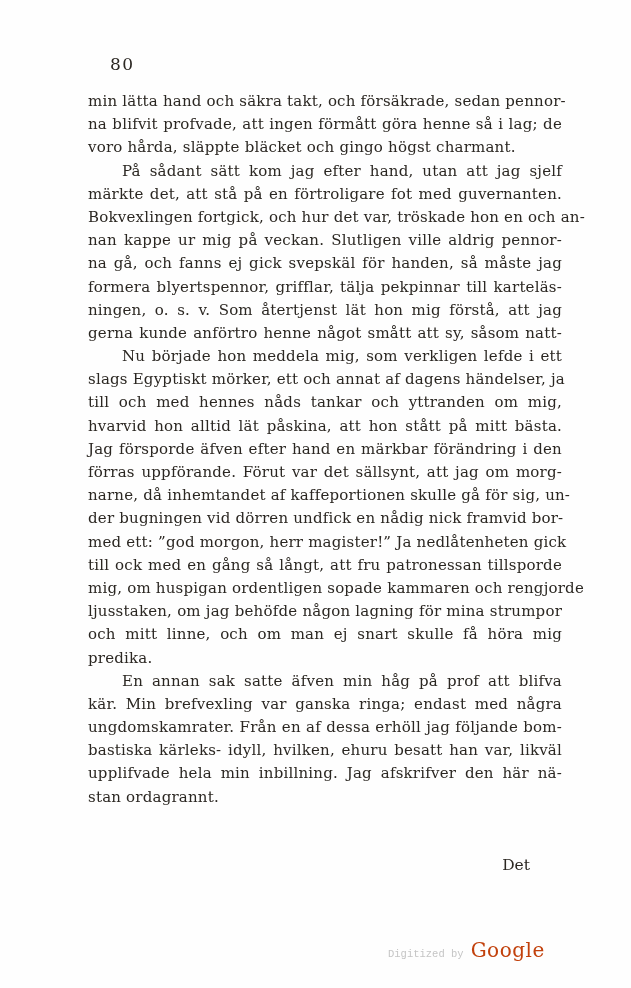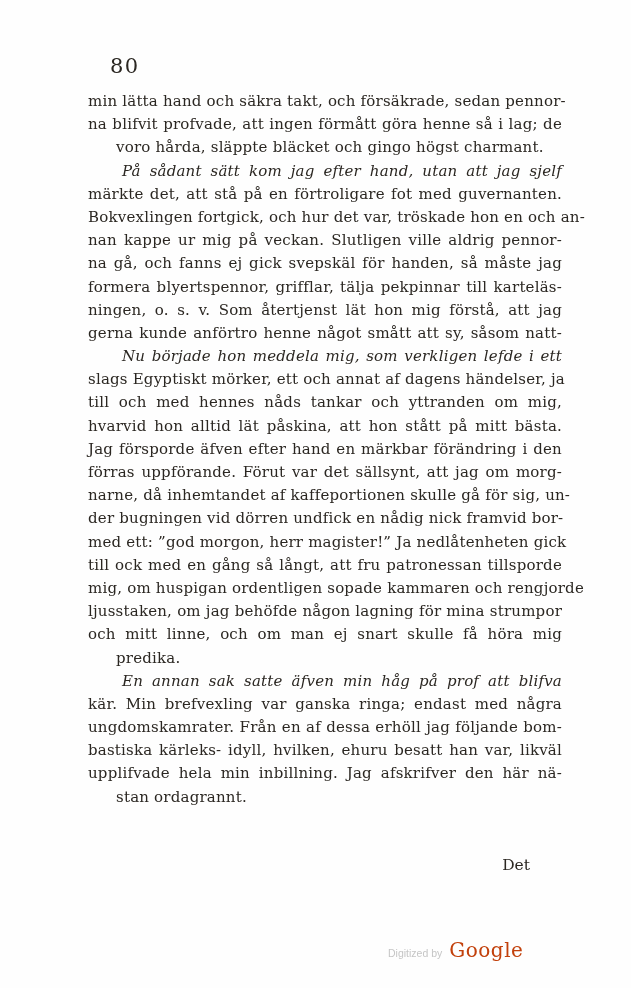--- a/index.html
+++ b/index.html
@@ -12,21 +12,21 @@
     background: #fefefe;
     position: relative;
     overflow: hidden;
     font-family: "DejaVu Serif", "Liberation Serif", serif;
     color: #2b2722;
   }
   .page-number {
     position: absolute;
     left: 110px;
     top: 54px;
-    font-size: 21px;
+    font-size: 17px;
     letter-spacing: 1.5px;
   }
   .text-block {
     position: absolute;
     left: 88px;
     top: 90px;
     width: 474px;
   }
   .line {
     font-size: 15px;
@@ -34,25 +34,23 @@
     height: 23.2px;
     white-space: nowrap;
     overflow: visible;
     text-align: justify;
     text-align-last: justify;
     letter-spacing: 0.2px;
   }
   .line.final {
     text-align: right;
     text-align-last: left;
-    margin-left: 28px;
   }
   .line.indent {
     text-indent: 34px;
-    font-style: italic;
   }
   .catchword-row {
     position: absolute;
     left: 88px;
     top: 855px;
     width: 474px;
     text-align: right;
   }
   .catchword {
     display: inline-block;
@@ -61,21 +59,21 @@
   }
   .footer {
     position: absolute;
     left: 388px;
     top: 938px;
     display: flex;
     align-items: baseline;
     gap: 7px;
   }
   .digitized-label {
-    font-family: Liberation Sans, sans-serif;
+    font-family: Liberation Mono, monospace;
     font-size: 10.5px;
     color: #c5c5c5;
   }
   .google-wordmark {
     font-family: "DejaVu Serif", serif;
     font-size: 20px;
     color: #c2410c;
     letter-spacing: 0.5px;
   }
 </style>

